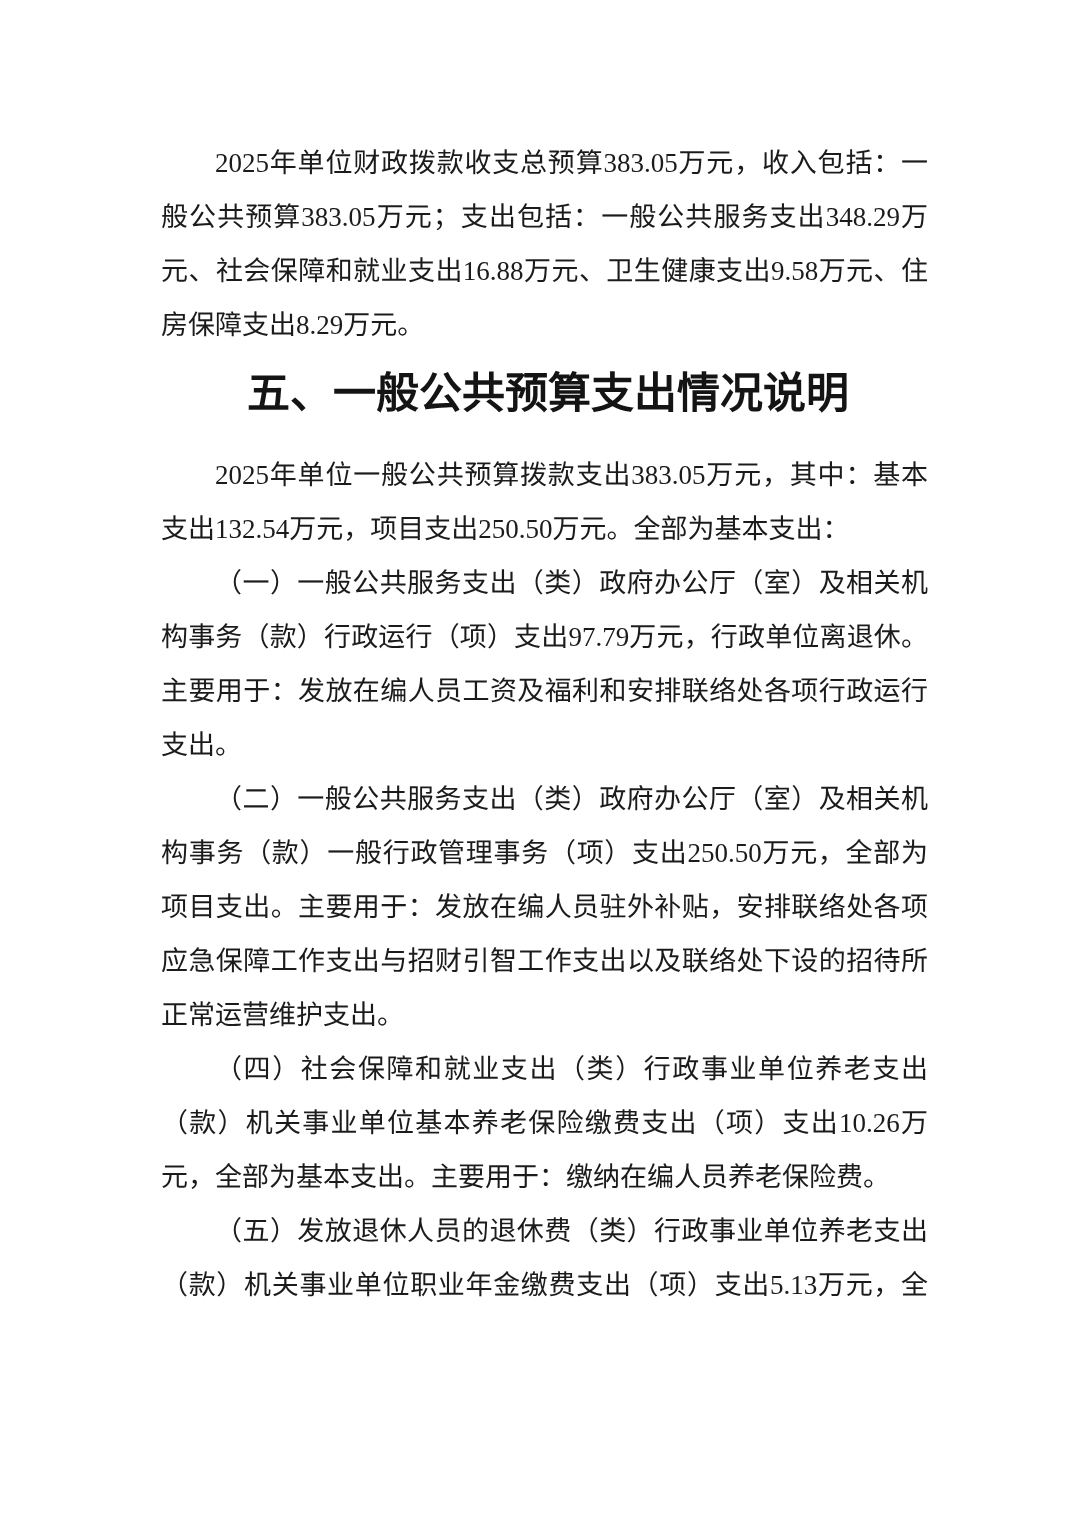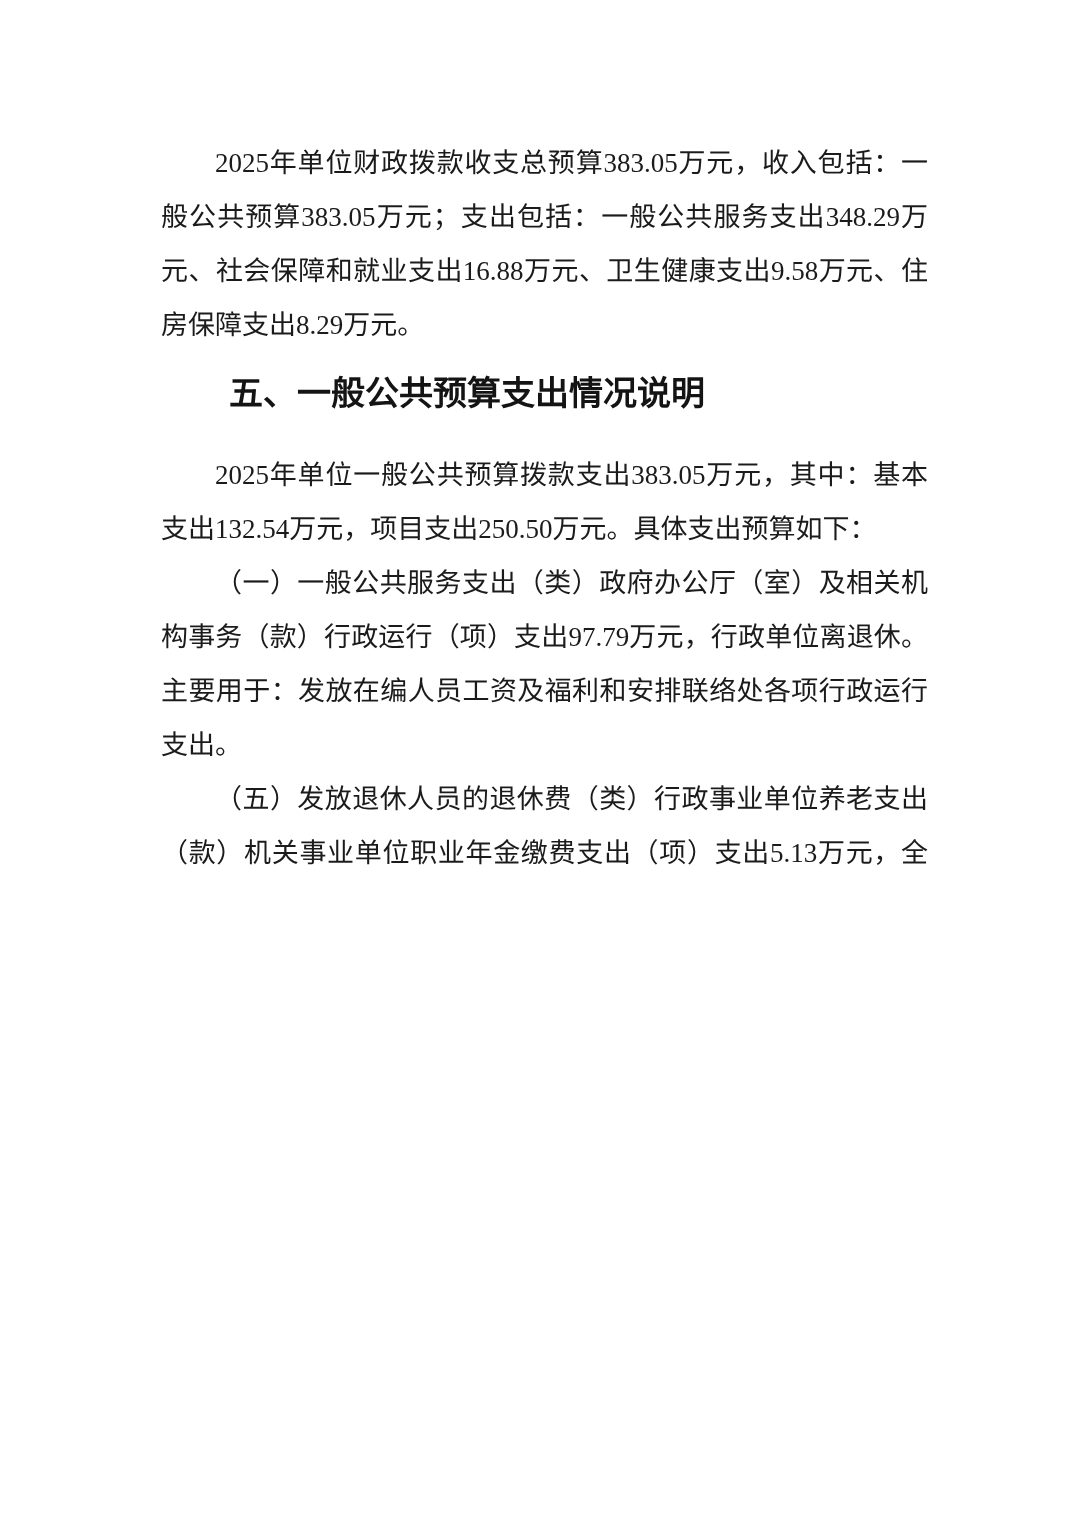--- a/index.html
+++ b/index.html
@@ -33,21 +33,21 @@
     text-indent: 2em;
     color: #1b1b1b;
     font-family: "Liberation Serif", serif;
   }
   .para.continued {
     
     text-align-last: justify;
   }
   .heading {
     margin: 10px 0 24px 0;
-    font-size: 34px;
+    font-size: 43px;
     line-height: 62px;
     font-weight: 700;
     text-indent: 2em;
     color: #141414;
     font-family: "Liberation Sans", sans-serif;
   }
   .footer {
     position: absolute;
     top: 1472px;
     left: 0;
@@ -60,26 +60,28 @@
 </style>
 </head>
 <body>
 
 <div class="page">
   <div class="content">
     <p class="para">2025年单位财政拨款收支总预算383.05万元，收入包括：一般公共预算383.05万元；支出包括：一般公共服务支出348.29万元、社会保障和就业支出16.88万元、卫生健康支出9.58万元、住房保障支出8.29万元。</p>
 
     <h2 class="heading">五、一般公共预算支出情况说明</h2>
 
-    <p class="para">2025年单位一般公共预算拨款支出383.05万元，其中：基本支出132.54万元，项目支出250.50万元。具体支出预算如下：</p>
+    <p class="para">2025年单位一般公共预算拨款支出383.05万元，其中：基本支出132.54万元，项目支出250.50万元。全部为基本支出：</p>
 
     <p class="para">（一）一般公共服务支出（类）政府办公厅（室）及相关机构事务（款）行政运行（项）支出97.79万元，行政单位离退休。主要用于：发放在编人员工资及福利和安排联络处各项行政运行支出。</p>
 
+    <p class="para">（二）一般公共服务支出（类）政府办公厅（室）及相关机构事务（款）一般行政管理事务（项）支出250.50万元，全部为项目支出。主要用于：发放在编人员驻外补贴，安排联络处各项应急保障工作支出与招财引智工作支出以及联络处下设的招待所正常运营维护支出。</p>
 
 
+    <p class="para">（四）社会保障和就业支出（类）行政事业单位养老支出（款）机关事业单位基本养老保险缴费支出（项）支出10.26万元，全部为基本支出。主要用于：缴纳在编人员养老保险费。</p>
 
     <p class="para continued">（五）发放退休人员的退休费（类）行政事业单位养老支出（款）机关事业单位职业年金缴费支出（项）支出5.13万元，全</p>
   </div>
 
   <div class="footer">
     <span>- 4 -</span>
   </div>
 </div>
 
 </body></html>

